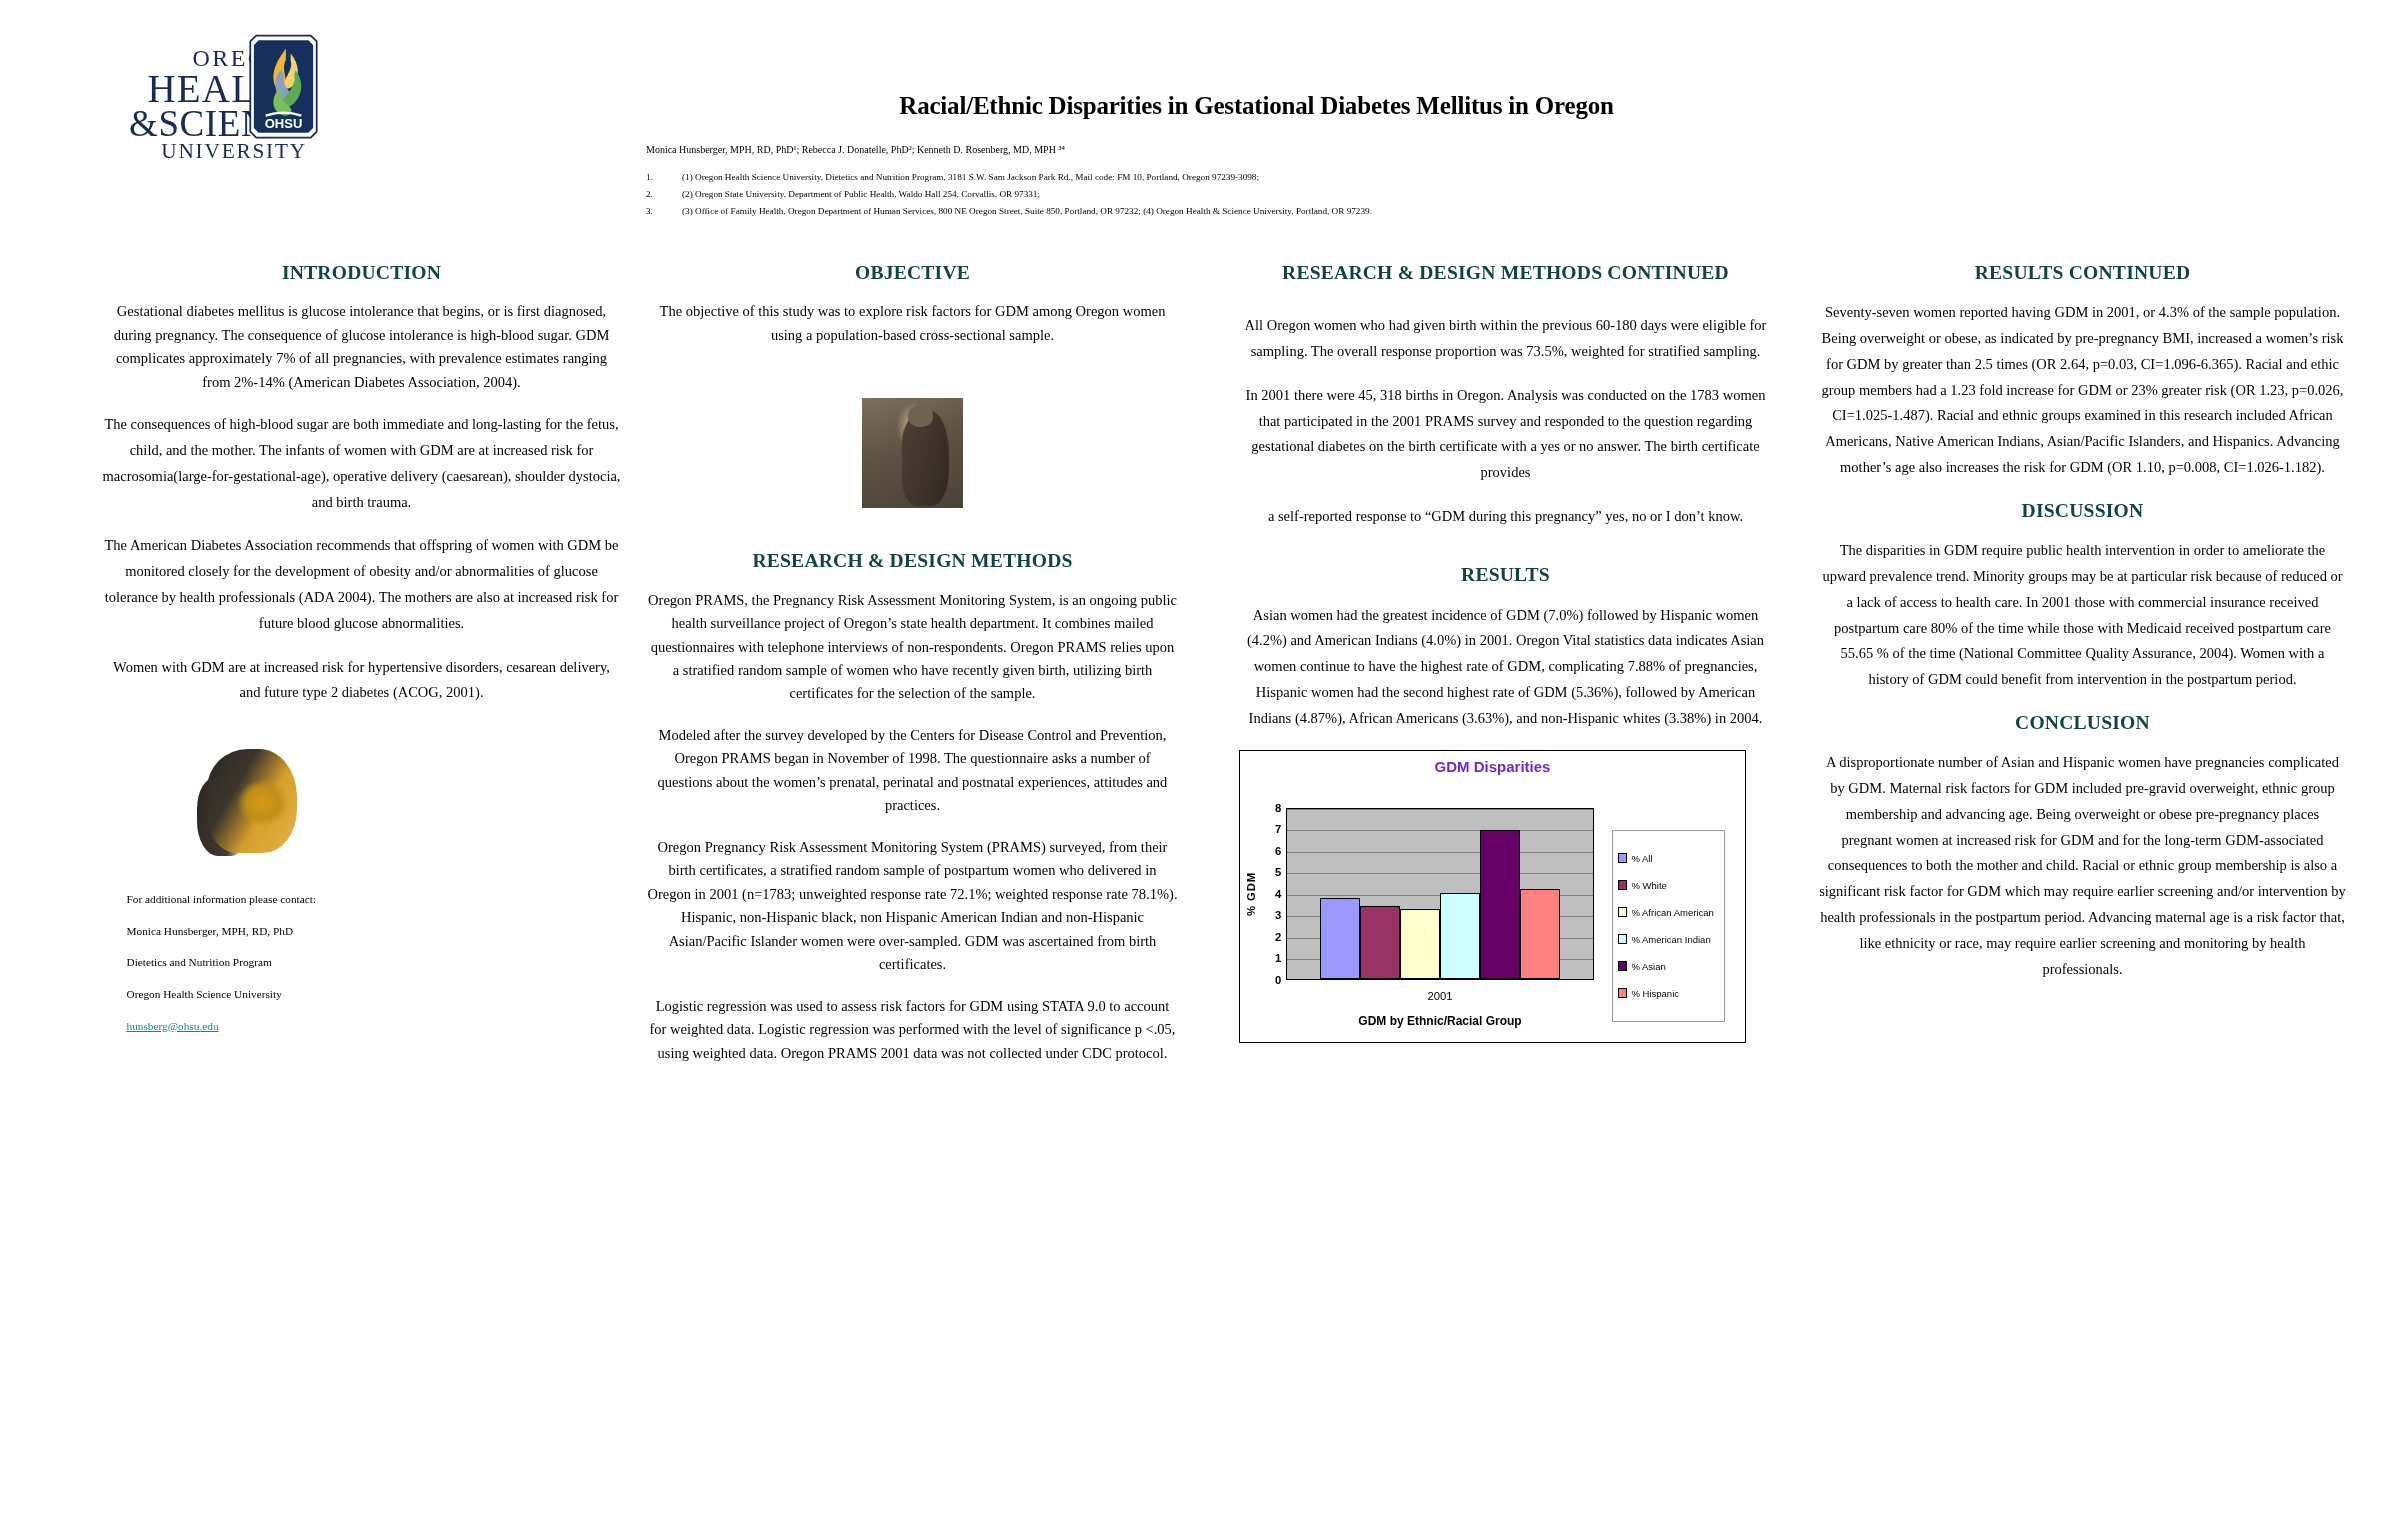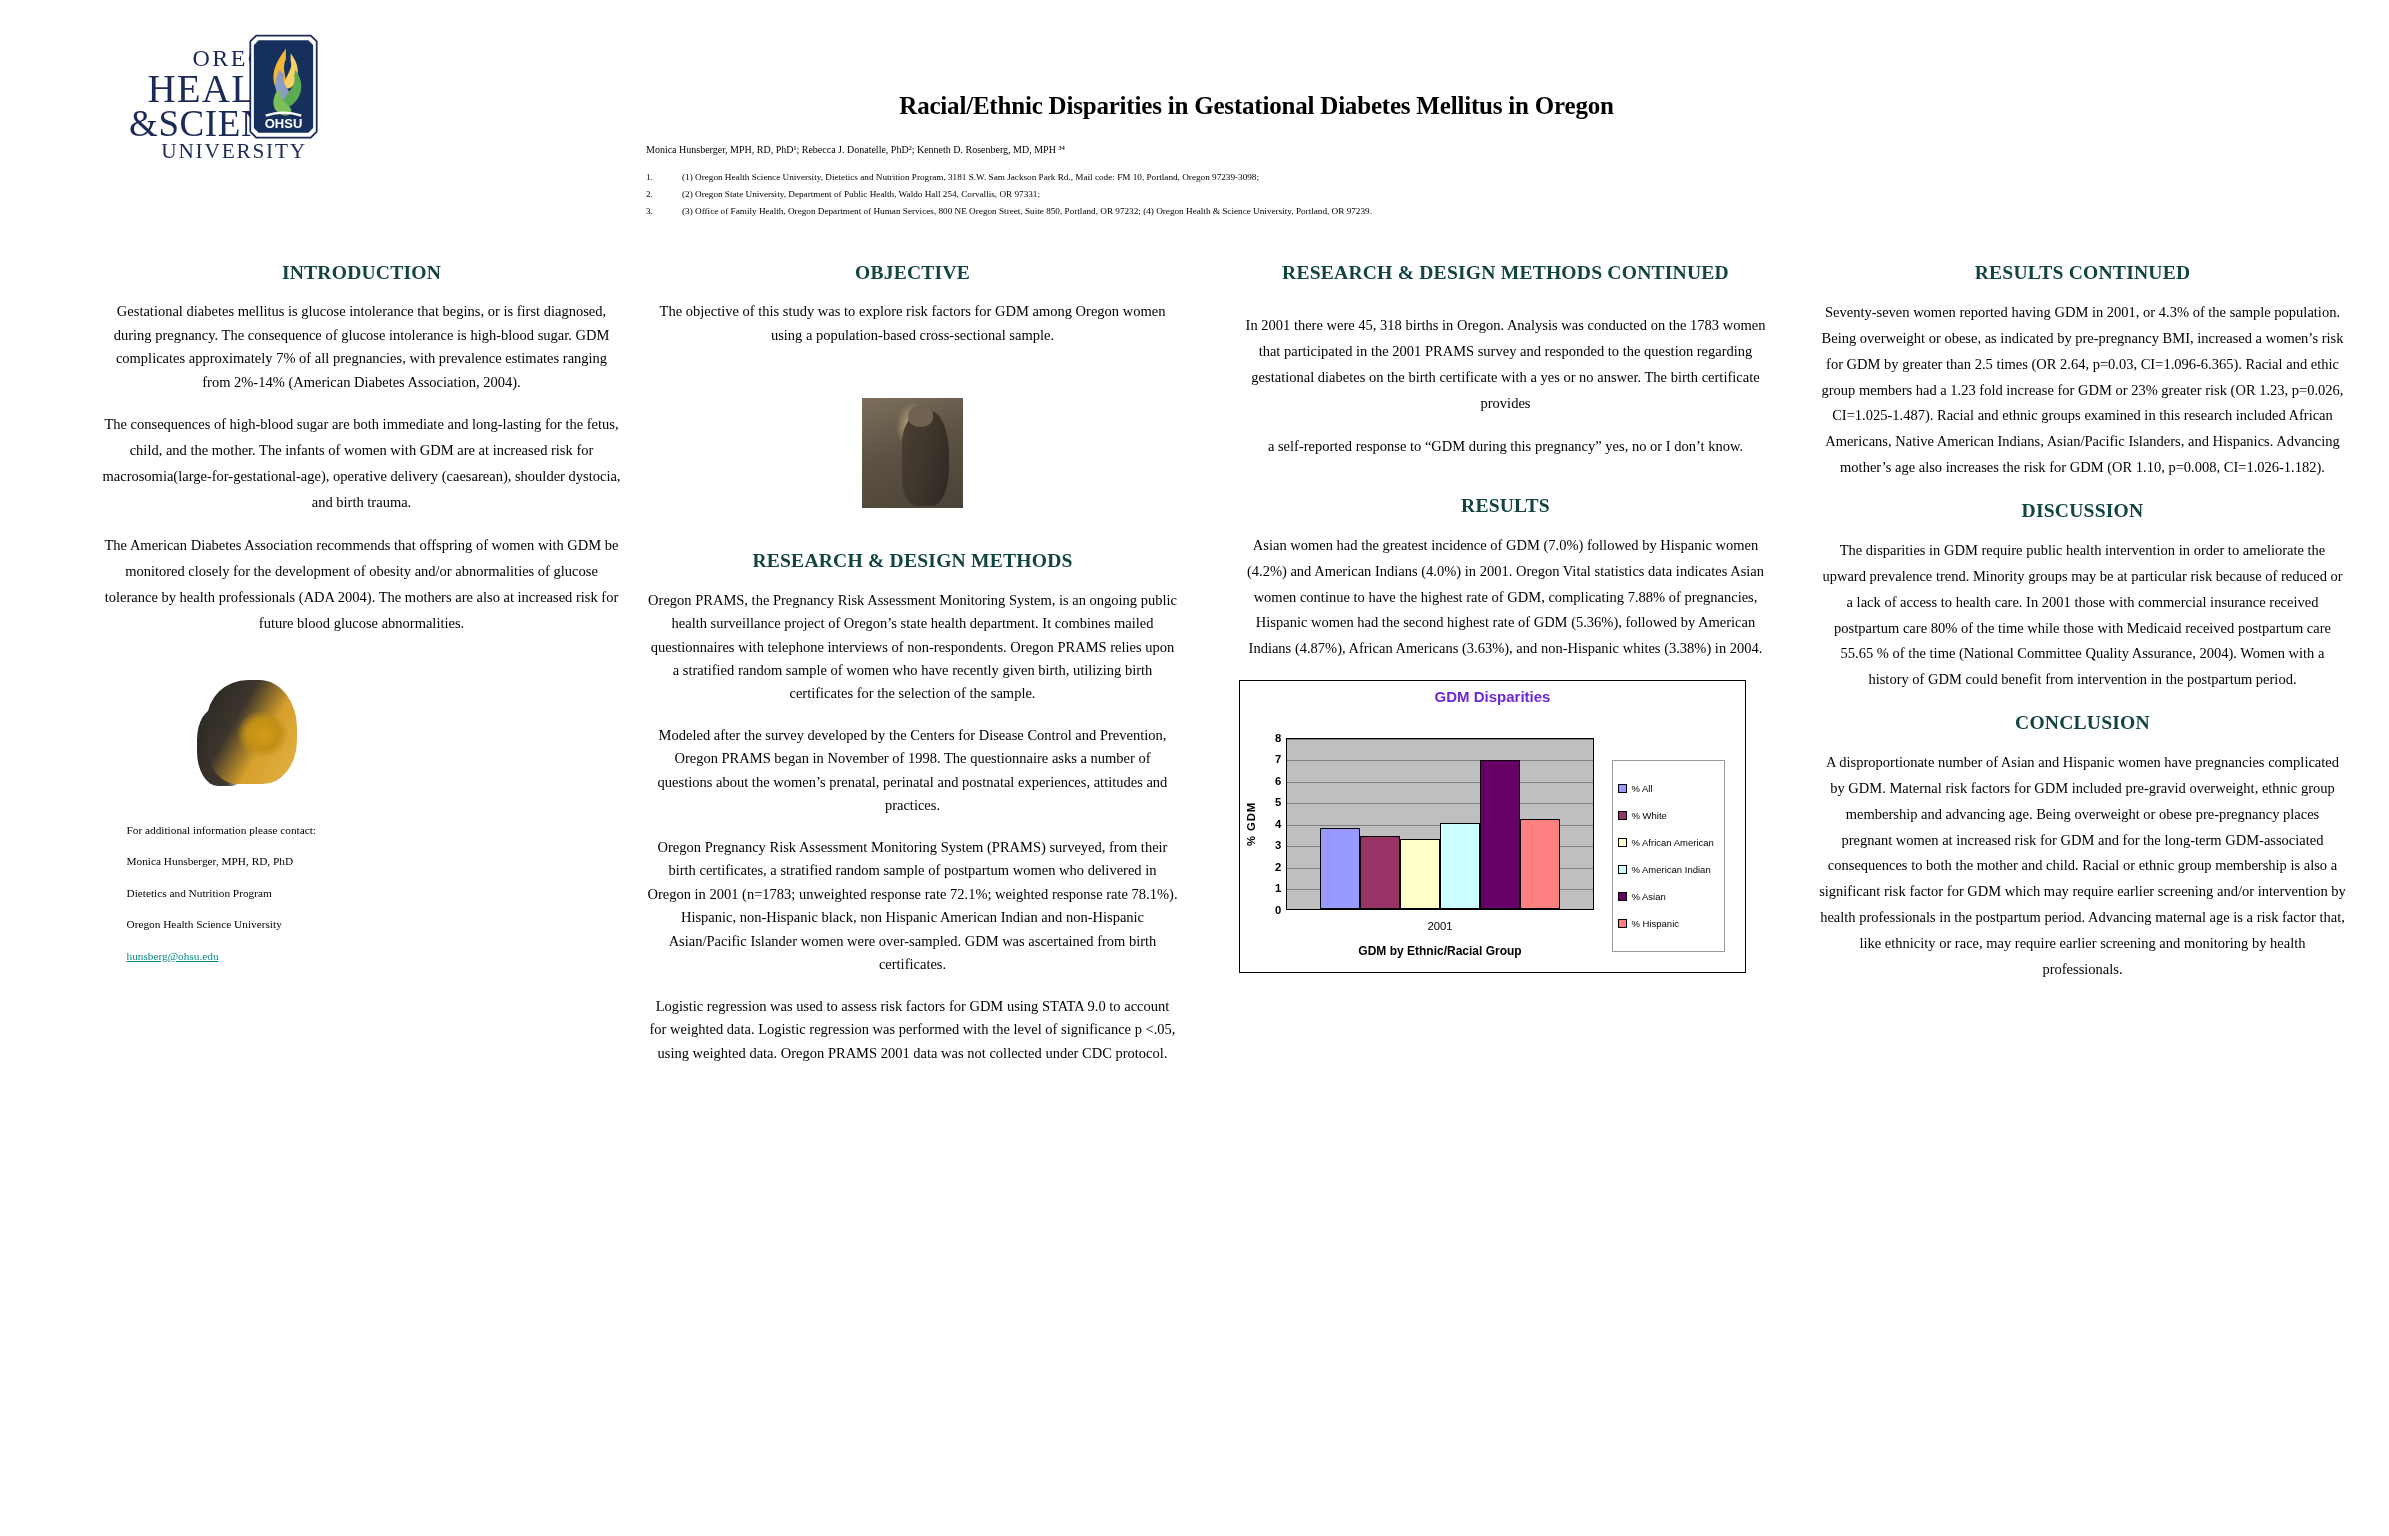--- a/index.html
+++ b/index.html
@@ -150,20 +150,21 @@
         <span class="txt">(3) Office of Family Health, Oregon Department of Human Services, 800 NE Oregon Street, Suite 850, Portland, OR 97232; (4) Oregon Health &amp; Science University, Portland, OR 97239.</span>
       </div>
     </div>
   </div>
 
   <div class="col" id="col1">
     <h2 class="sec">INTRODUCTION</h2>
     <p class="body">Gestational diabetes mellitus is glucose intolerance that begins, or is first diagnosed, during pregnancy.  The consequence of glucose intolerance is high-blood sugar.  GDM complicates approximately 7% of all pregnancies, with prevalence estimates ranging from 2%-14% (American Diabetes Association, 2004).</p>
     <p class="body loose">The consequences of high-blood sugar are both immediate and long-lasting for the fetus, child, and the mother.    The infants of women with GDM are at increased risk for macrosomia(large-for-gestational-age), operative delivery (caesarean), shoulder dystocia, and birth trauma.</p>
     <p class="body loose">The American Diabetes Association recommends that offspring of women with GDM be monitored closely for the development of obesity and/or abnormalities of glucose tolerance by health professionals (ADA 2004).   The mothers are also at increased risk for future blood glucose abnormalities.</p>
+    <p class="body loose">Women with GDM are at increased risk for hypertensive disorders, cesarean delivery, and future type 2 diabetes (ACOG, 2001).</p>
 
     <div id="photo-pregnant-gold" class="photo">
       <div class="shadow"></div>
       <div class="belly"></div>
     </div>
 
     <div id="contact-block">
       <p id="contact-intro">For additional information please contact:</p>
       <p>Monica Hunsberger, MPH, RD, PhD</p>
       <p>Dietetics and Nutrition Program</p>
@@ -185,20 +186,21 @@
     <h2 class="sec">RESEARCH &amp; DESIGN METHODS</h2>
     <p class="body">Oregon PRAMS, the Pregnancy Risk Assessment Monitoring System, is an ongoing public health surveillance project of Oregon’s state health department. It combines mailed questionnaires with telephone interviews of non-respondents.  Oregon PRAMS relies upon a stratified random sample of women who have recently given birth, utilizing birth certificates for the selection of the sample.</p>
     <p class="body">Modeled after the survey developed by the Centers for Disease Control and Prevention, Oregon PRAMS began in November of 1998.  The questionnaire asks a number of questions about the women’s prenatal, perinatal and postnatal experiences, attitudes and practices.</p>
     <p class="body">Oregon Pregnancy Risk Assessment Monitoring System (PRAMS) surveyed, from their birth certificates, a stratified random sample of postpartum women who delivered in Oregon in 2001 (n=1783; unweighted response rate 72.1%; weighted response rate 78.1%). Hispanic, non-Hispanic black, non Hispanic American Indian and non-Hispanic Asian/Pacific Islander women were over-sampled. GDM was ascertained from birth certificates.</p>
     <p class="body last">  Logistic regression was used to assess risk factors for GDM using STATA 9.0 to account for weighted data. Logistic regression was performed with the level of significance p &lt;.05, using weighted data.  Oregon PRAMS 2001 data was not collected under CDC protocol.</p>
   </div>
 
   <div class="col" id="col3">
     <h2 class="sec tight">RESEARCH &amp; DESIGN METHODS CONTINUED</h2>
     <div class="spacer-sm"></div>
+    <p class="body loose">All Oregon women who had given birth within the previous 60-180 days were eligible for  sampling. The overall response proportion was 73.5%, weighted for stratified sampling.</p>
     <p class="body loose">In 2001 there were 45, 318 births in Oregon.  Analysis was conducted on the 1783 women that participated in the 2001 PRAMS survey and responded to the question regarding gestational diabetes on the birth certificate with a yes or no answer.   The birth certificate    provides</p>
     <p class="body loose">a self-reported response to “GDM during this pregnancy” yes, no or I don’t know.</p>
 
     <div class="spacer-sm"></div>
     <h2 class="sec">RESULTS</h2>
     <p class="body loose">Asian women had the greatest incidence of GDM (7.0%) followed by Hispanic women (4.2%) and American Indians (4.0%) in 2001.  Oregon Vital statistics data indicates Asian women continue to have the highest rate of GDM, complicating 7.88% of pregnancies, Hispanic women had the second highest rate of GDM (5.36%), followed by American Indians (4.87%), African Americans (3.63%), and non-Hispanic whites (3.38%) in 2004.</p>
 
     <div id="chart-card">
       <div id="chart-title">GDM Disparities</div>
 

